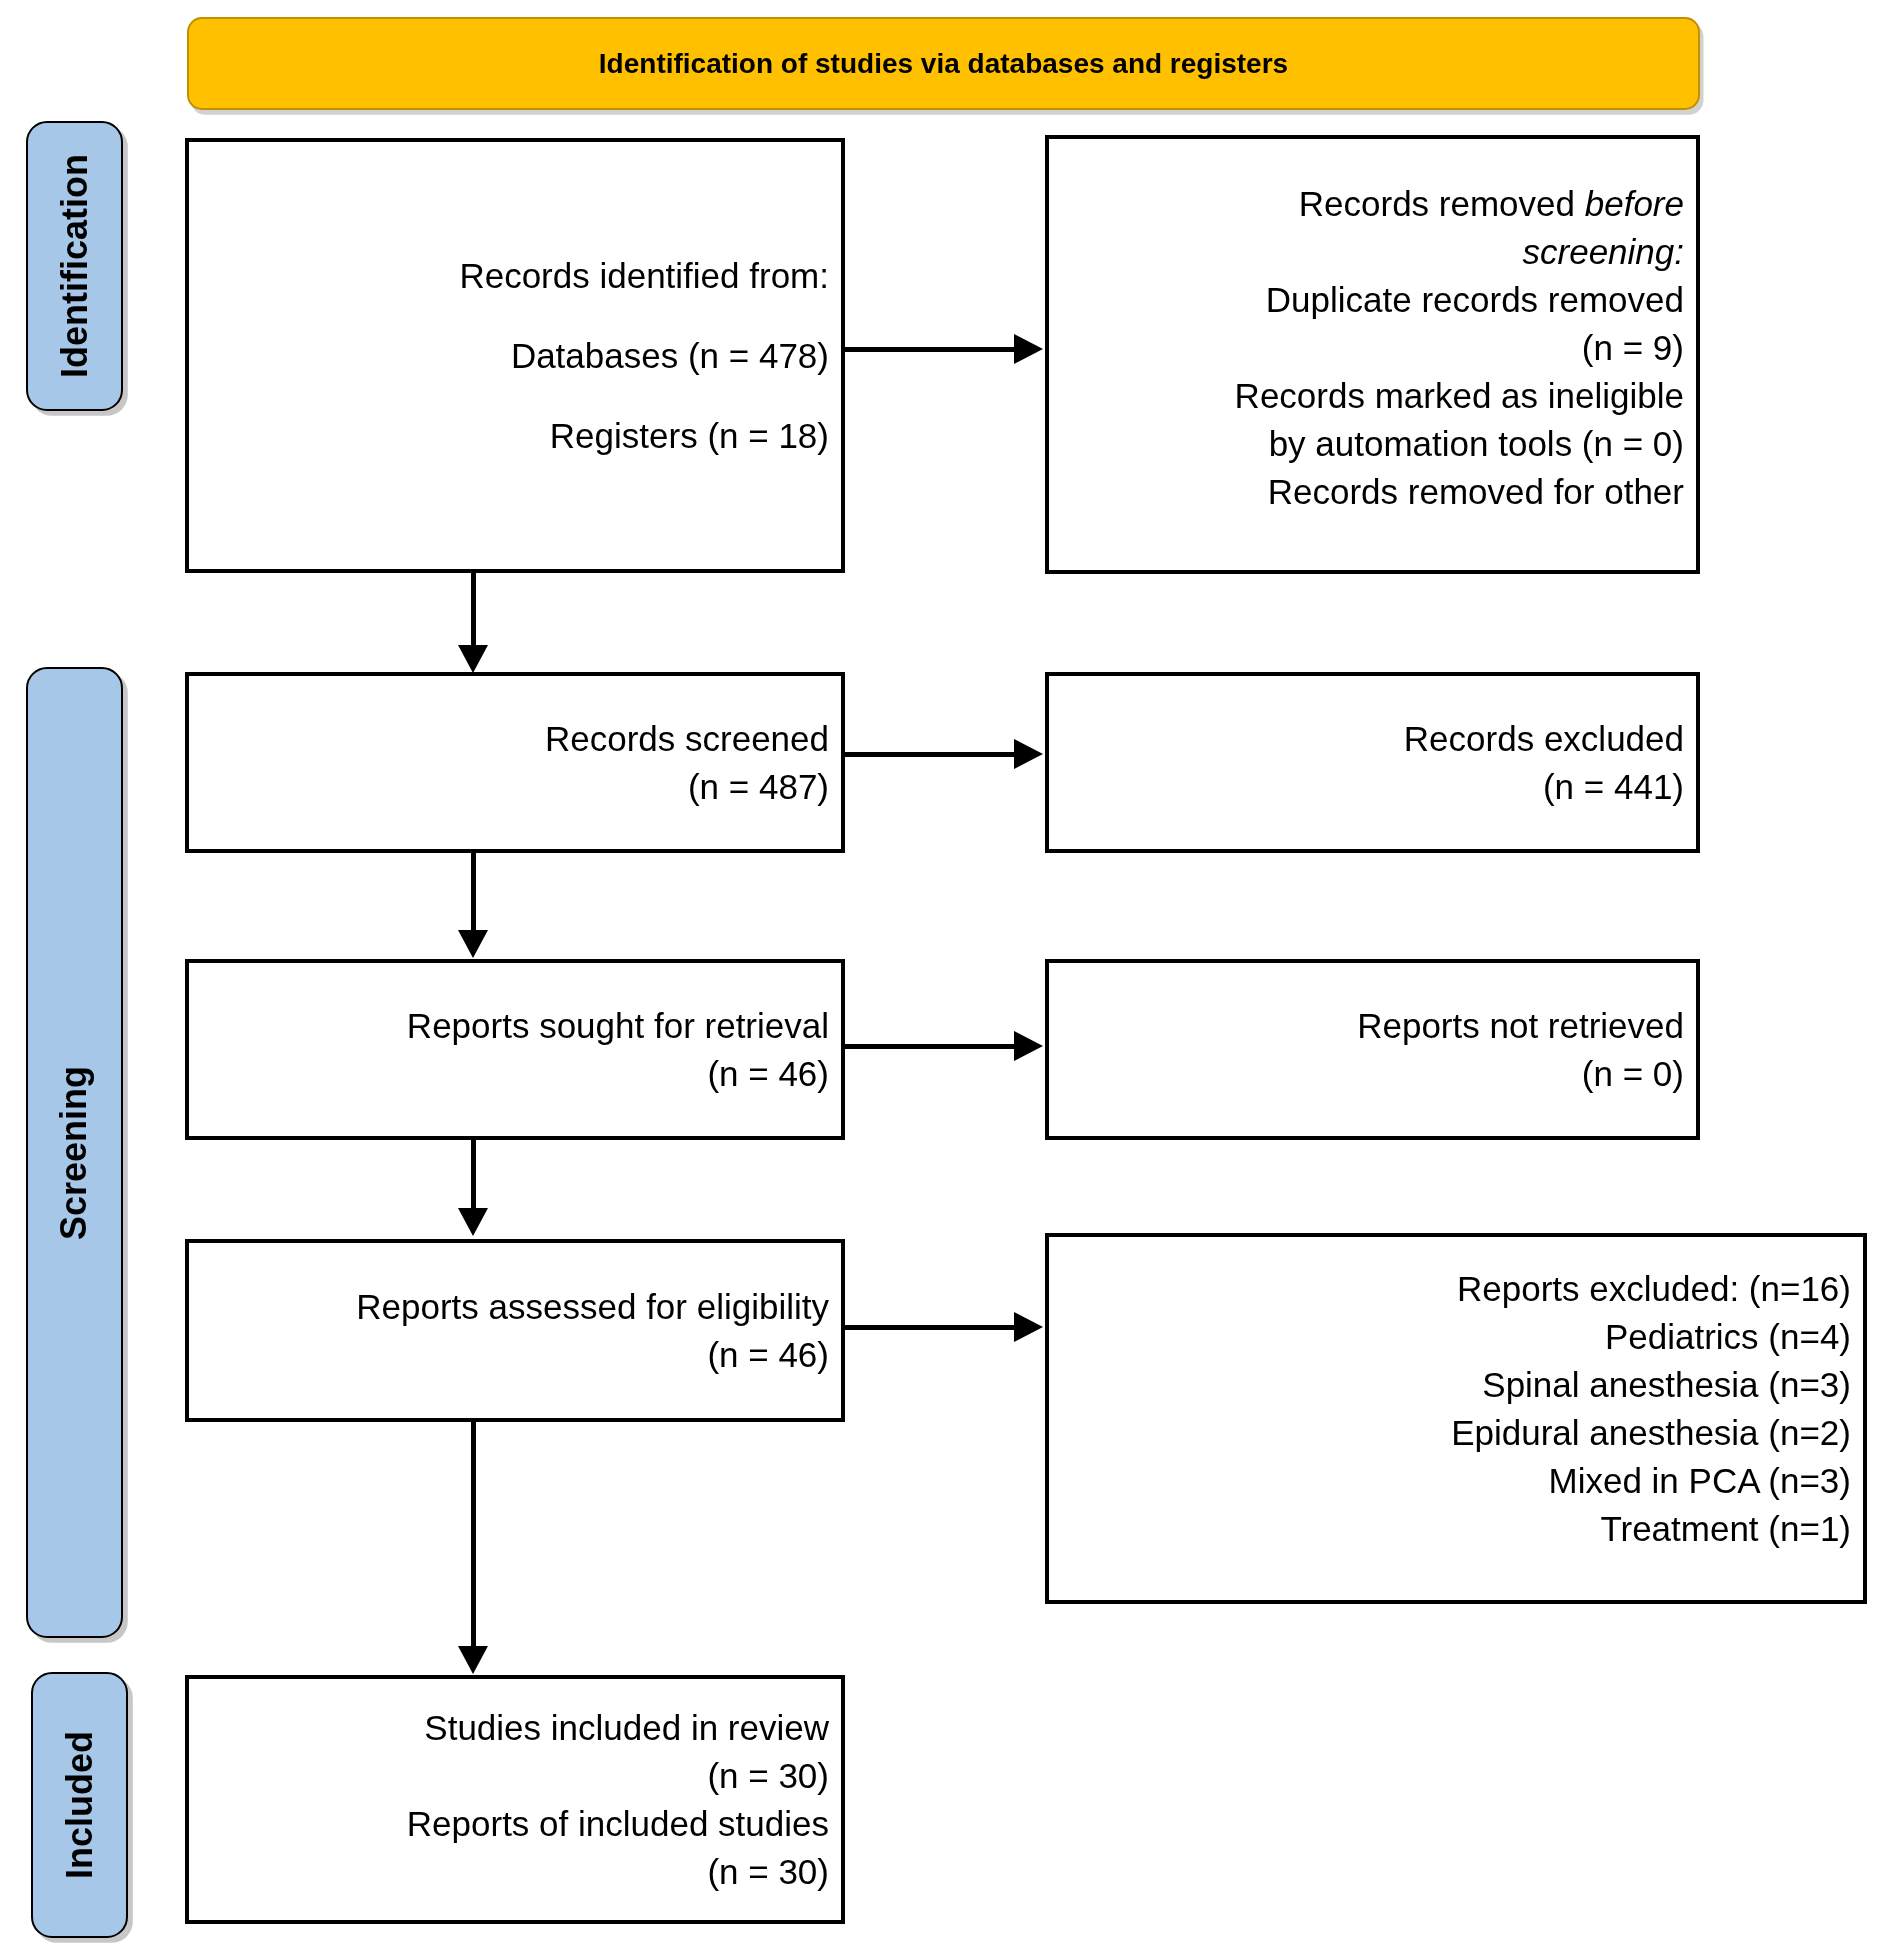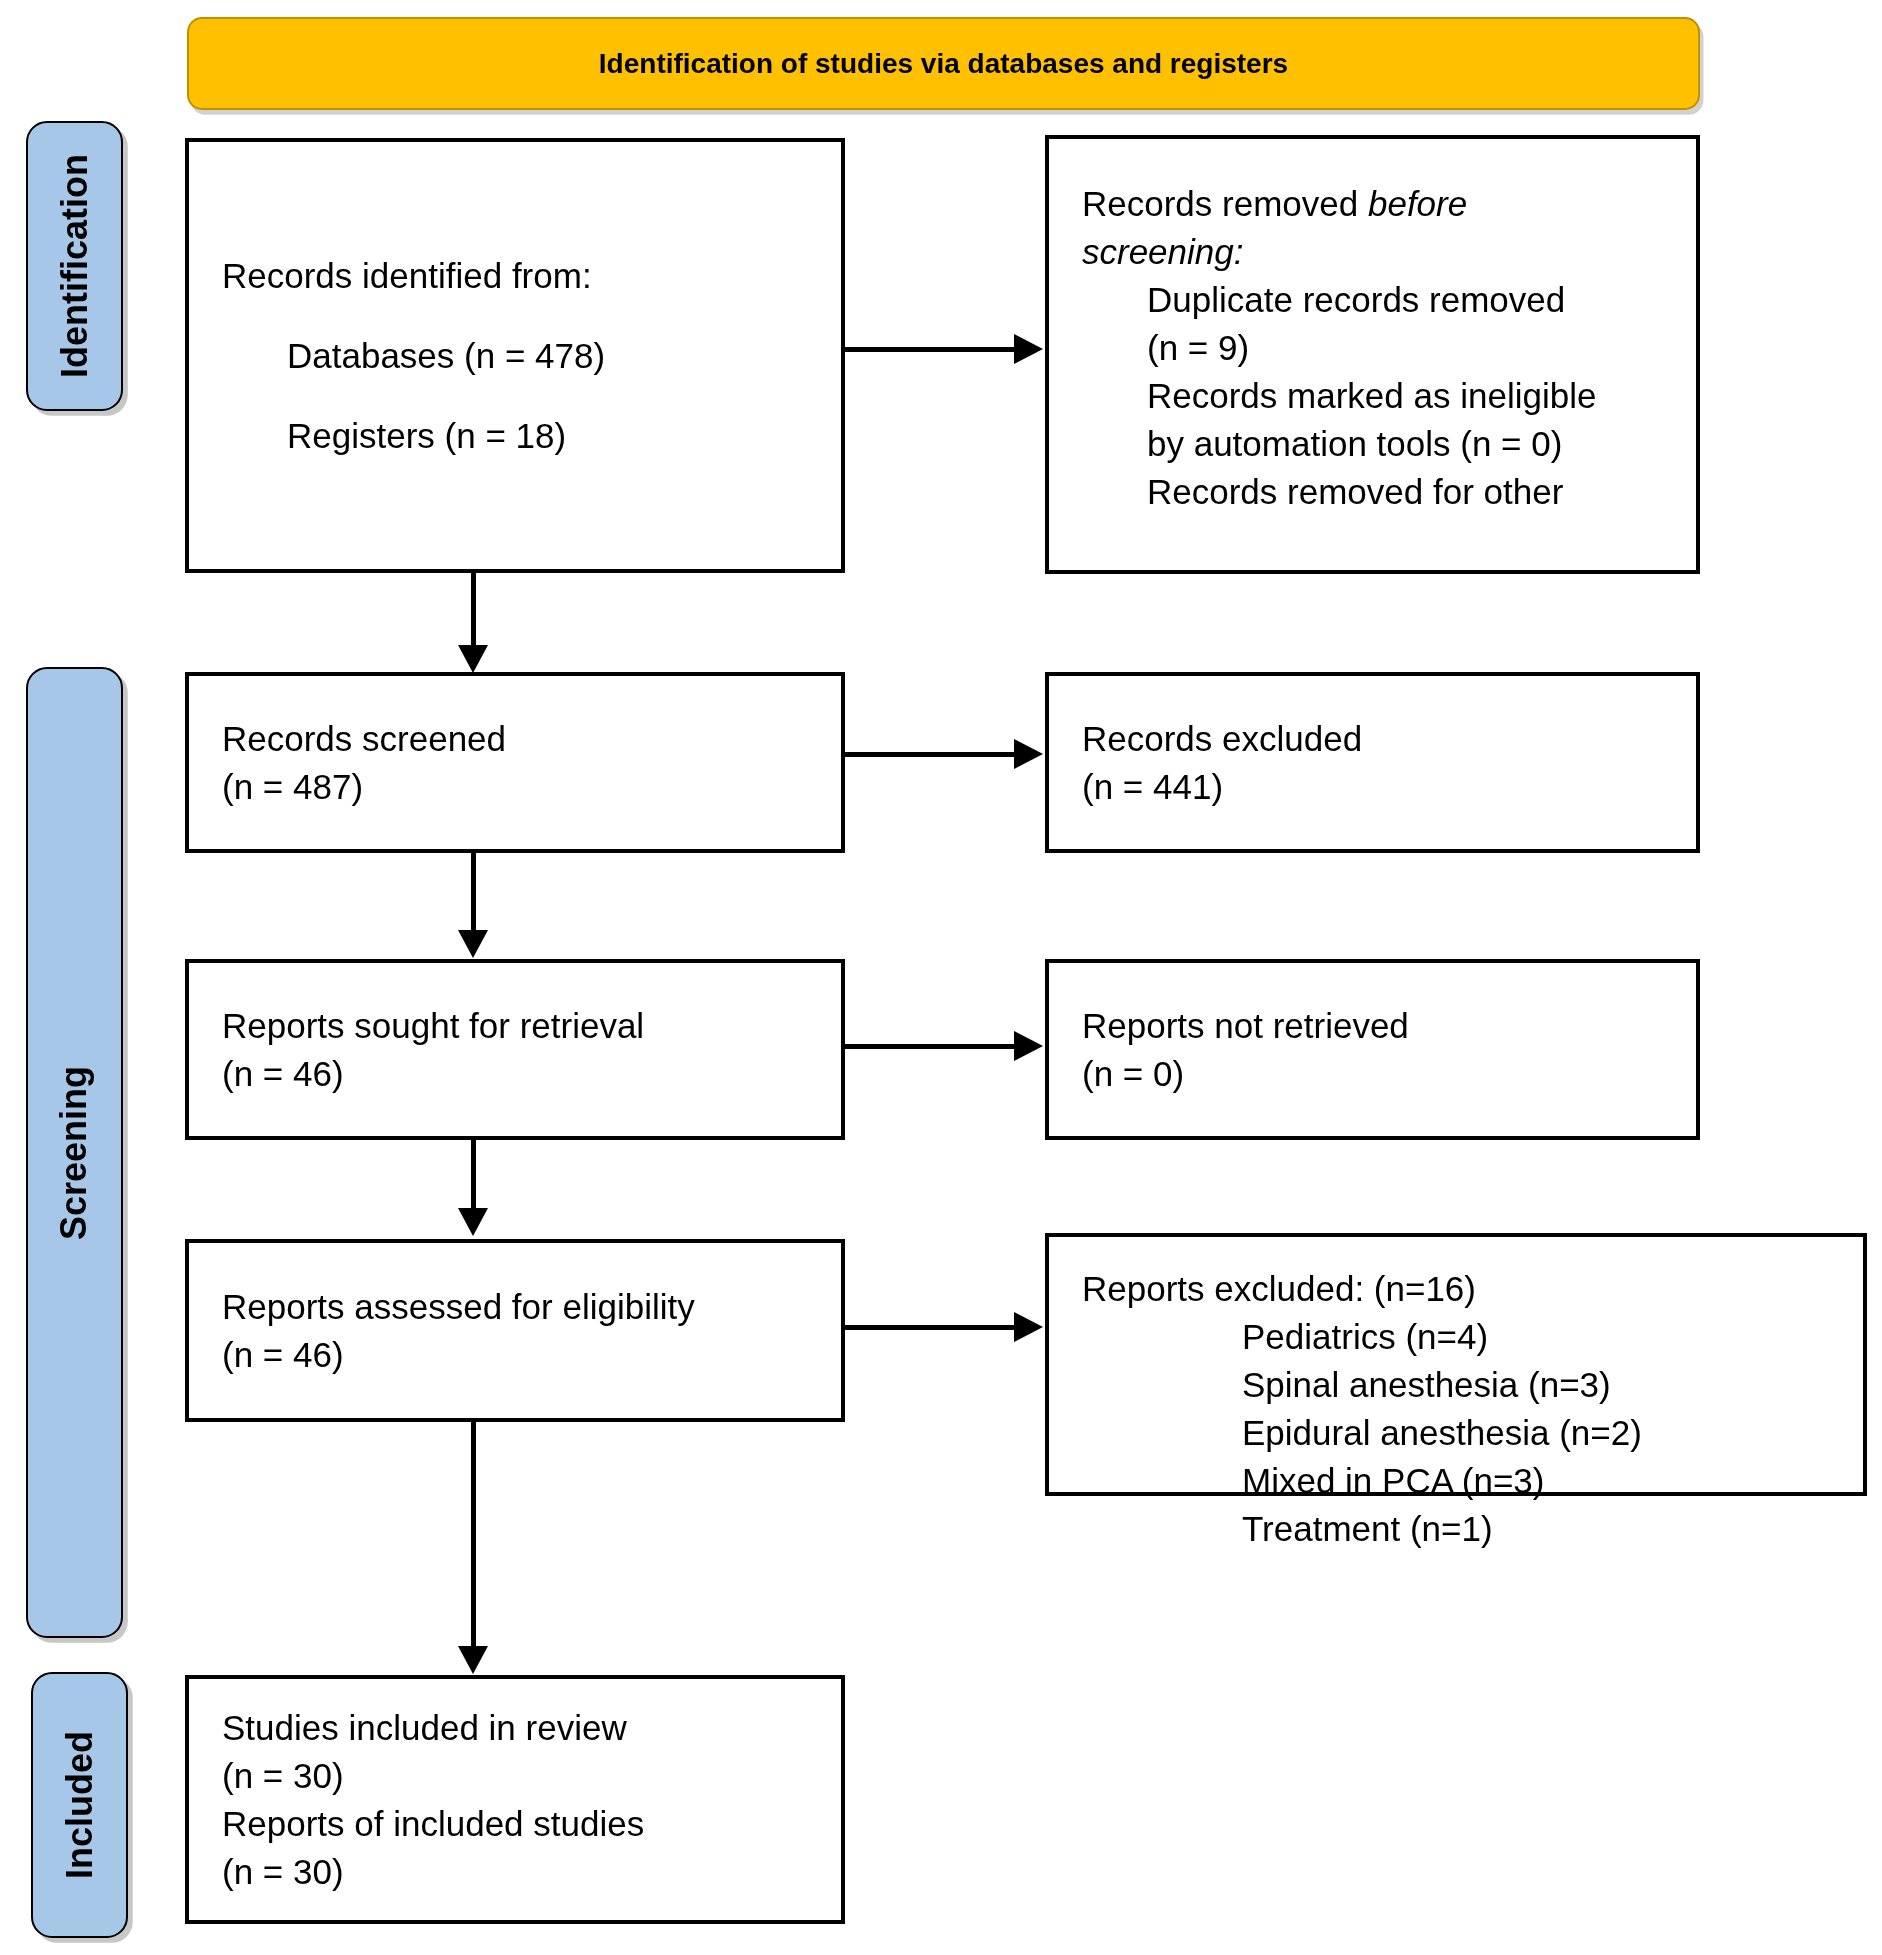--- a/index.html
+++ b/index.html
@@ -39,36 +39,36 @@
   .stage-identification{left:26px;top:121px;width:97px;height:290px;}
   .stage-screening{left:26px;top:667px;width:97px;height:971px;}
   .stage-included{left:31px;top:1672px;width:97px;height:266px;}
   
   .box{
     position:absolute;
     background:#fff;
     border:4.8px solid #000;
     box-sizing:border-box;
     display:flex;flex-direction:column;justify-content:center;
-    padding-left:33px;padding-right:32px;
-    font-size:35px;line-height:48px;
+    padding-left:33px;padding-right:12px;
+    font-size:35px;line-height:48px;text-align:right;
   }
   .box .line{white-space:nowrap;}
   .indent1{margin-left:65px;}
   .indent2{margin-left:160px;}
   .italic{font-style:italic;}
   .top-align{justify-content:flex-start;}
   .box-l1{left:185px;top:138px;width:660px;height:435px;gap:32px;}
   .box-r1{left:1045px;top:135px;width:655px;height:439px;padding-top:41px;}
   .box-l2{left:185px;top:672px;width:660px;height:181px;}
   .box-r2{left:1045px;top:672px;width:655px;height:181px;}
   .box-l3{left:185px;top:959px;width:660px;height:181px;}
   .box-r3{left:1045px;top:959px;width:655px;height:181px;}
   .box-l4{left:185px;top:1239px;width:660px;height:183px;}
-  .box-r4{left:1045px;top:1233px;width:822px;height:263px;padding-top:28px;}
+  .box-r4{left:1045px;top:1233px;width:822px;height:371px;padding-top:28px;}
   .box-l5{left:185px;top:1675px;width:660px;height:249px;}
   
   .vline{position:absolute;width:4.8px;background:#000;}
   .vhead{position:absolute;width:0;height:0;
          border-left:15px solid transparent;border-right:15px solid transparent;
          border-top:28px solid #000;}
   .hline{position:absolute;height:4.8px;background:#000;}
   .hhead{position:absolute;width:0;height:0;
          border-top:15px solid transparent;border-bottom:15px solid transparent;
          border-left:29px solid #000;}

